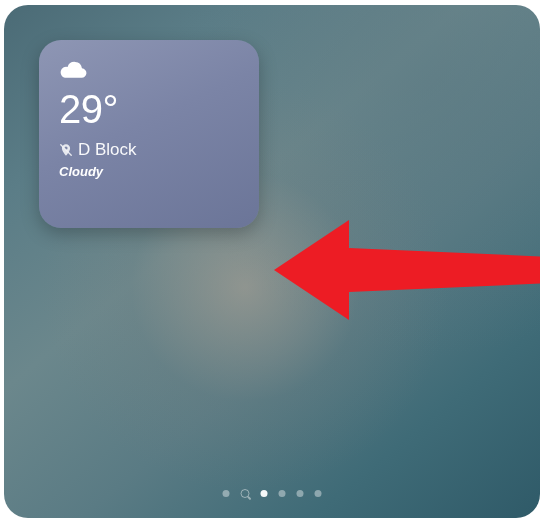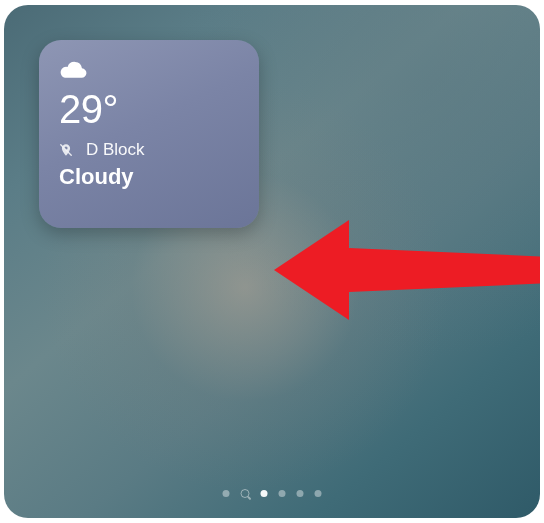--- a/index.html
+++ b/index.html
@@ -47,37 +47,38 @@
     .temp {
       font-size: 40px;
       font-weight: 400;
       letter-spacing: -0.5px;
       line-height: 1.05;
       margin-bottom: 10px;
     }
     .location-row {
       display: flex;
       align-items: center;
-      gap: 13px;
+      gap: 5px;
       margin-bottom: 4px;
     }
     .location-icon {
       width: 14px;
       height: 14px;
       opacity: 0.9;
     }
     .location-text {
       font-size: 17px;
       font-weight: 400;
       color: rgba(255,255,255,0.95);
     }
     .condition {
-      font-size: 22px;
+      font-size: 13px;
       font-weight: 600;
       color: #fff;
+      font-style: italic;
     }
     .arrow-annotation {
       position: absolute;
       top: 205px;
       left: 270px;
       width: 280px;
       height: 120px;
       pointer-events: none;
     }
     .page-dots {

